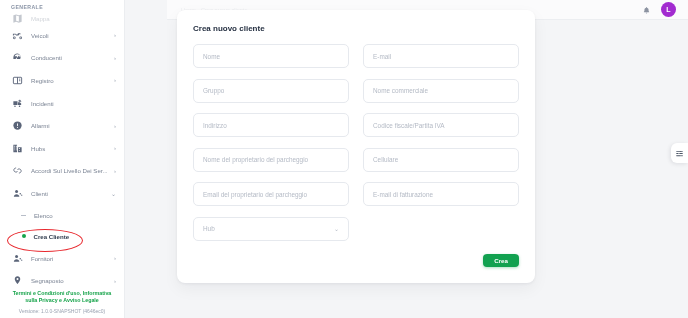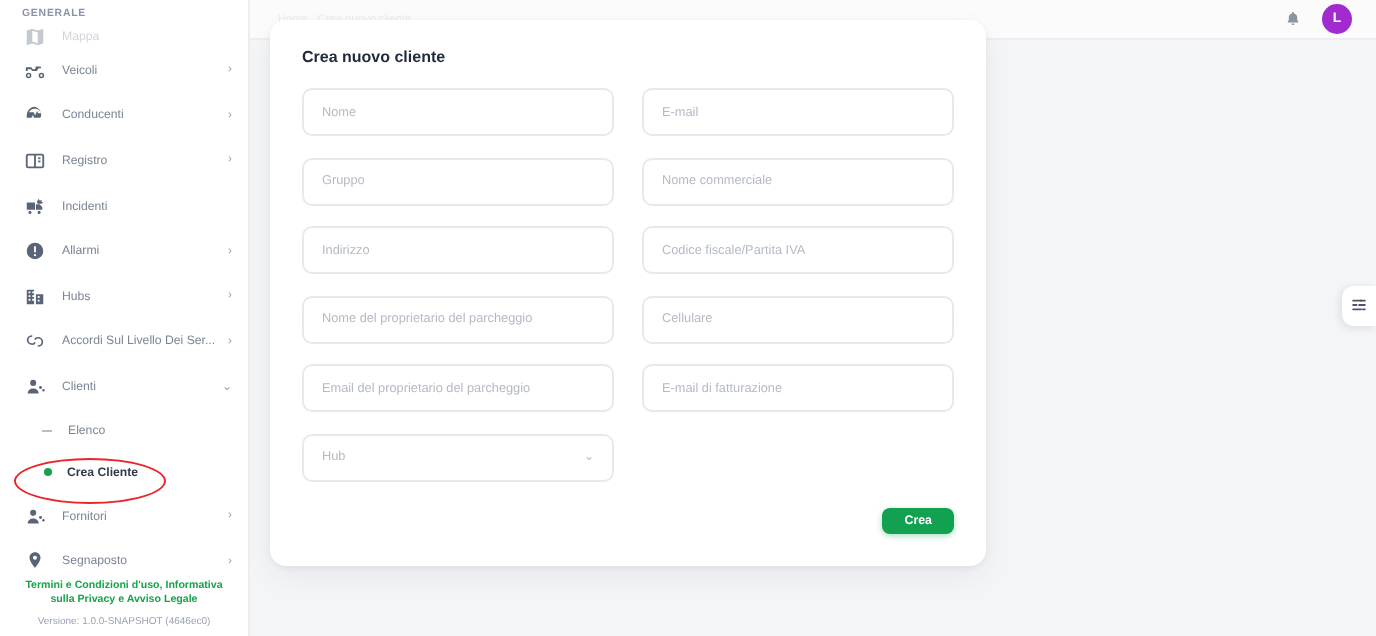--- a/index.html
+++ b/index.html
@@ -2,21 +2,21 @@
 <html><head>
 <meta charset="utf-8">
 <style>
   * { box-sizing: border-box; margin: 0; padding: 0; }
   html, body {
     width: 688px; height: 318px;
     overflow: hidden;
     font-family: "Liberation Sans", sans-serif;
     background: #f4f5f7;
   }
-  .app { position: relative; width: 688px; height: 318px; display: flex; background: #f4f5f7; }
+  .app { position: relative; width: 688px; height: 318px; display: flex; background: #f4f5f7; gap: 42px; }
 
   
   .sidebar {
     width: 125px; height: 318px;
     background: #ffffff;
     border-right: 1px solid #ebedf0;
     position: relative;
     flex: 0 0 125px;
     overflow: hidden;
   }

